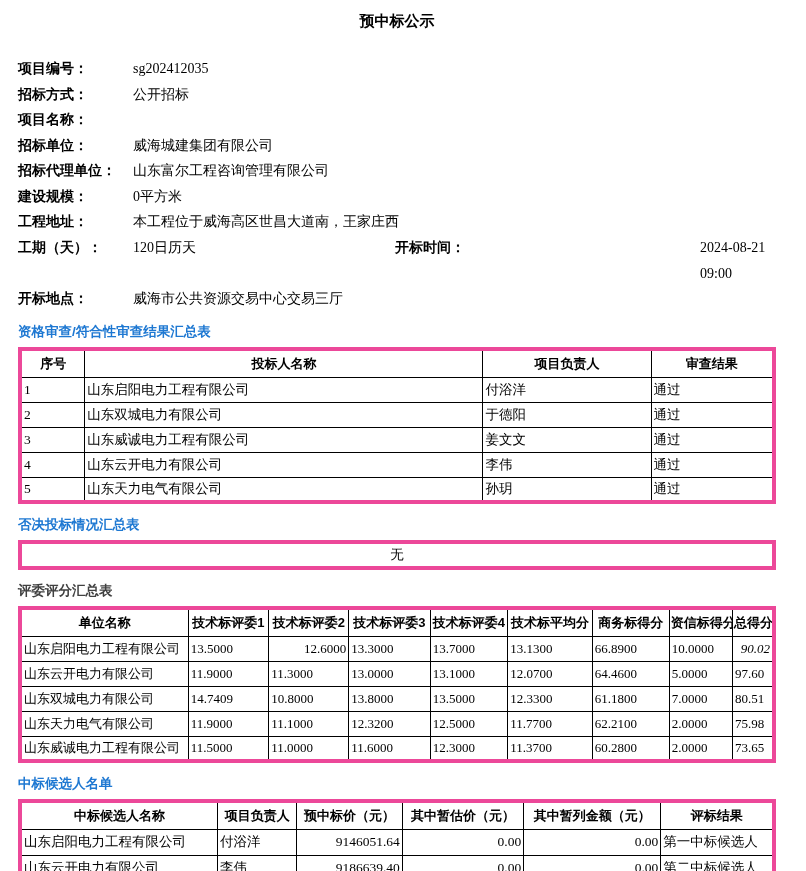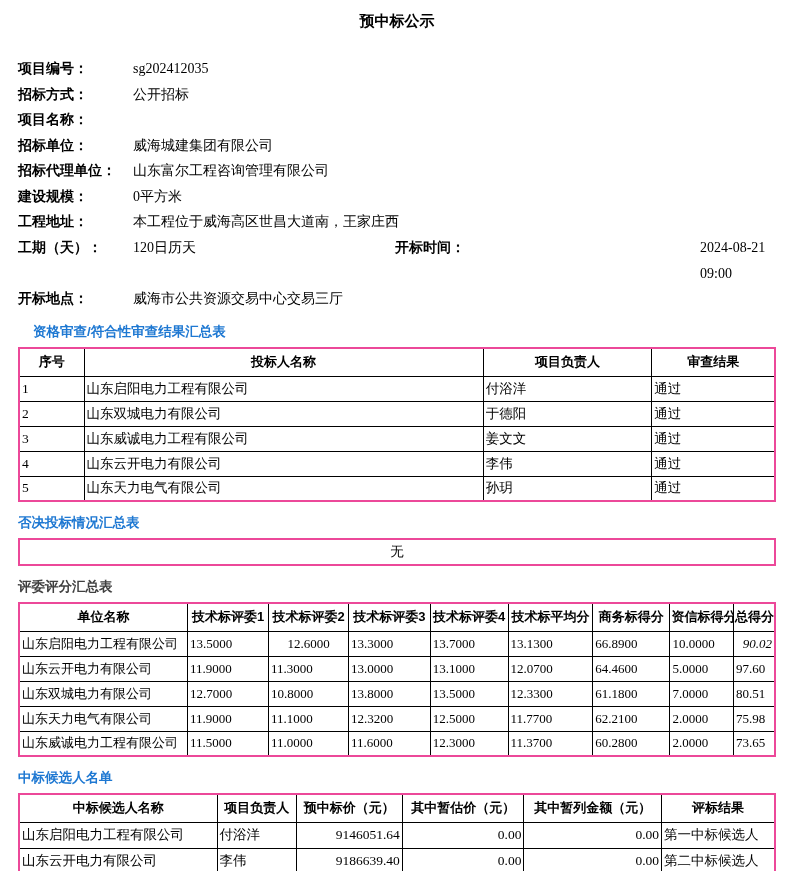--- a/index.html
+++ b/index.html
@@ -66,21 +66,21 @@
     margin-top: 12px;
     margin-bottom: 6px;
     white-space: nowrap;
   }
 
   
   table {
     width: 100%;
     border-collapse: collapse;
     table-layout: fixed;
-    border: 2px solid #ec4899;
+    border: 4px solid #ec4899;
   }
   th, td {
     border: 1px solid #000;
     overflow: hidden;
     white-space: nowrap;
   }
   th {
     font-size: 13px;
     font-weight: bold;
     text-align: center;
@@ -142,21 +142,21 @@
         <span>2024-08-21</span>
         <span>09:00</span>
       </span>
     </div>
     <div class="field-row">
       <span class="f-label">开标地点：</span>
       <span class="f-value">威海市公共资源交易中心交易三厅</span>
     </div>
   </div>
 
-  <div class="section-heading" style="color: rgb(30, 120, 210); margin-left: 15px;">资格审查/符合性审查结果汇总表</div>
+  <div class="section-heading" style="color: rgb(30, 120, 210);">资格审查/符合性审查结果汇总表</div>
   <table class="qualification-table">
       <colgroup>
         <col style="width: 8.6%;">
         <col style="width: 52.8%;">
         <col style="width: 22.3%;">
         <col style="width: 16.3%;">
       </colgroup>
       <thead>
         <tr>
           <th>序号</th>
@@ -231,42 +231,42 @@
           <th>技术标平均分</th>
           <th>商务标得分</th>
           <th>资信标得分</th>
           <th>总得分</th>
         </tr>
       </thead>
       <tbody>
         <tr>
           <td style="text-align: left;">山东启阳电力工程有限公司</td>
           <td style="text-align: left;">13.5000</td>
-          <td style="text-align: center;">12.6000</td>
+          <td style="text-align: right;">12.6000</td>
           <td style="text-align: left;">13.3000</td>
           <td style="text-align: left;">13.7000</td>
           <td style="text-align: left;">13.1300</td>
           <td style="text-align: left;">66.8900</td>
           <td style="text-align: left;">10.0000</td>
           <td style="text-align: right; font-style: italic;">90.02</td>
         </tr>
         <tr>
           <td style="text-align: left;">山东云开电力有限公司</td>
           <td style="text-align: left;">11.9000</td>
           <td style="text-align: left;">11.3000</td>
           <td style="text-align: left;">13.0000</td>
           <td style="text-align: left;">13.1000</td>
           <td style="text-align: left;">12.0700</td>
           <td style="text-align: left;">64.4600</td>
           <td style="text-align: left;">5.0000</td>
           <td style="text-align: left;">97.60</td>
         </tr>
         <tr>
           <td style="text-align: left;">山东双城电力有限公司</td>
-          <td style="text-align: left;">12.7000</td>
+          <td style="text-align: left;">14.7409</td>
           <td style="text-align: left;">10.8000</td>
           <td style="text-align: left;">13.8000</td>
           <td style="text-align: left;">13.5000</td>
           <td style="text-align: left;">12.3300</td>
           <td style="text-align: left;">61.1800</td>
           <td style="text-align: left;">7.0000</td>
           <td style="text-align: left;">80.51</td>
         </tr>
         <tr>
           <td style="text-align: left;">山东天力电气有限公司</td>

